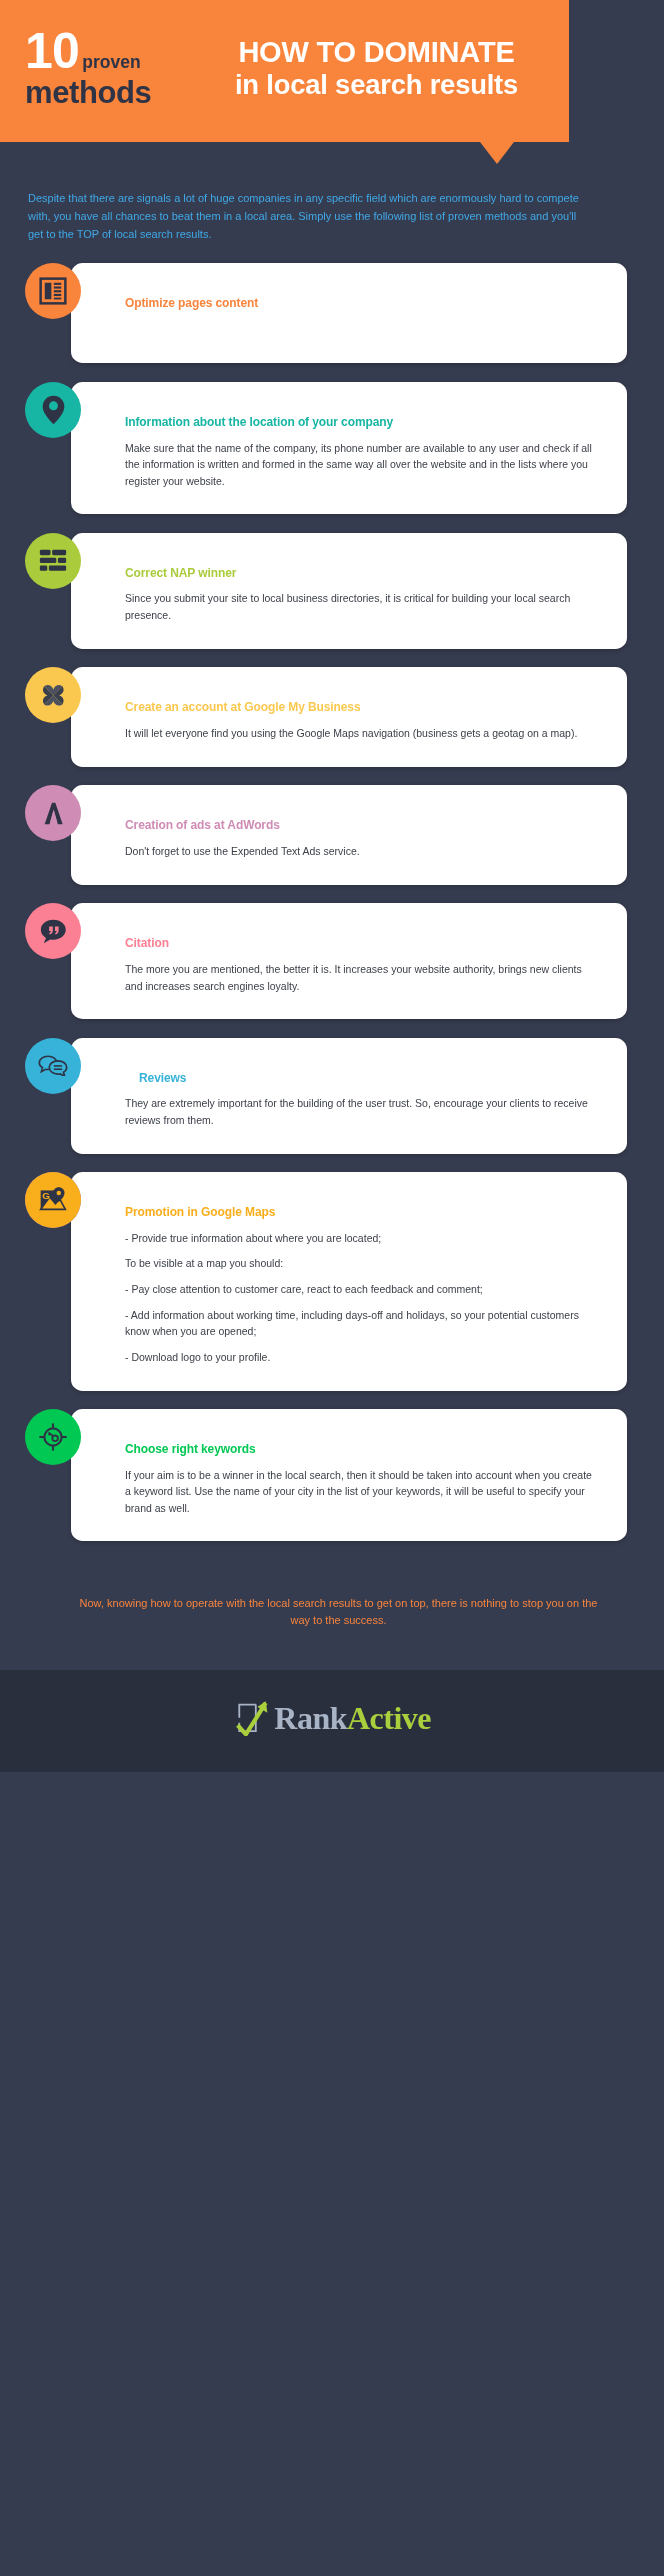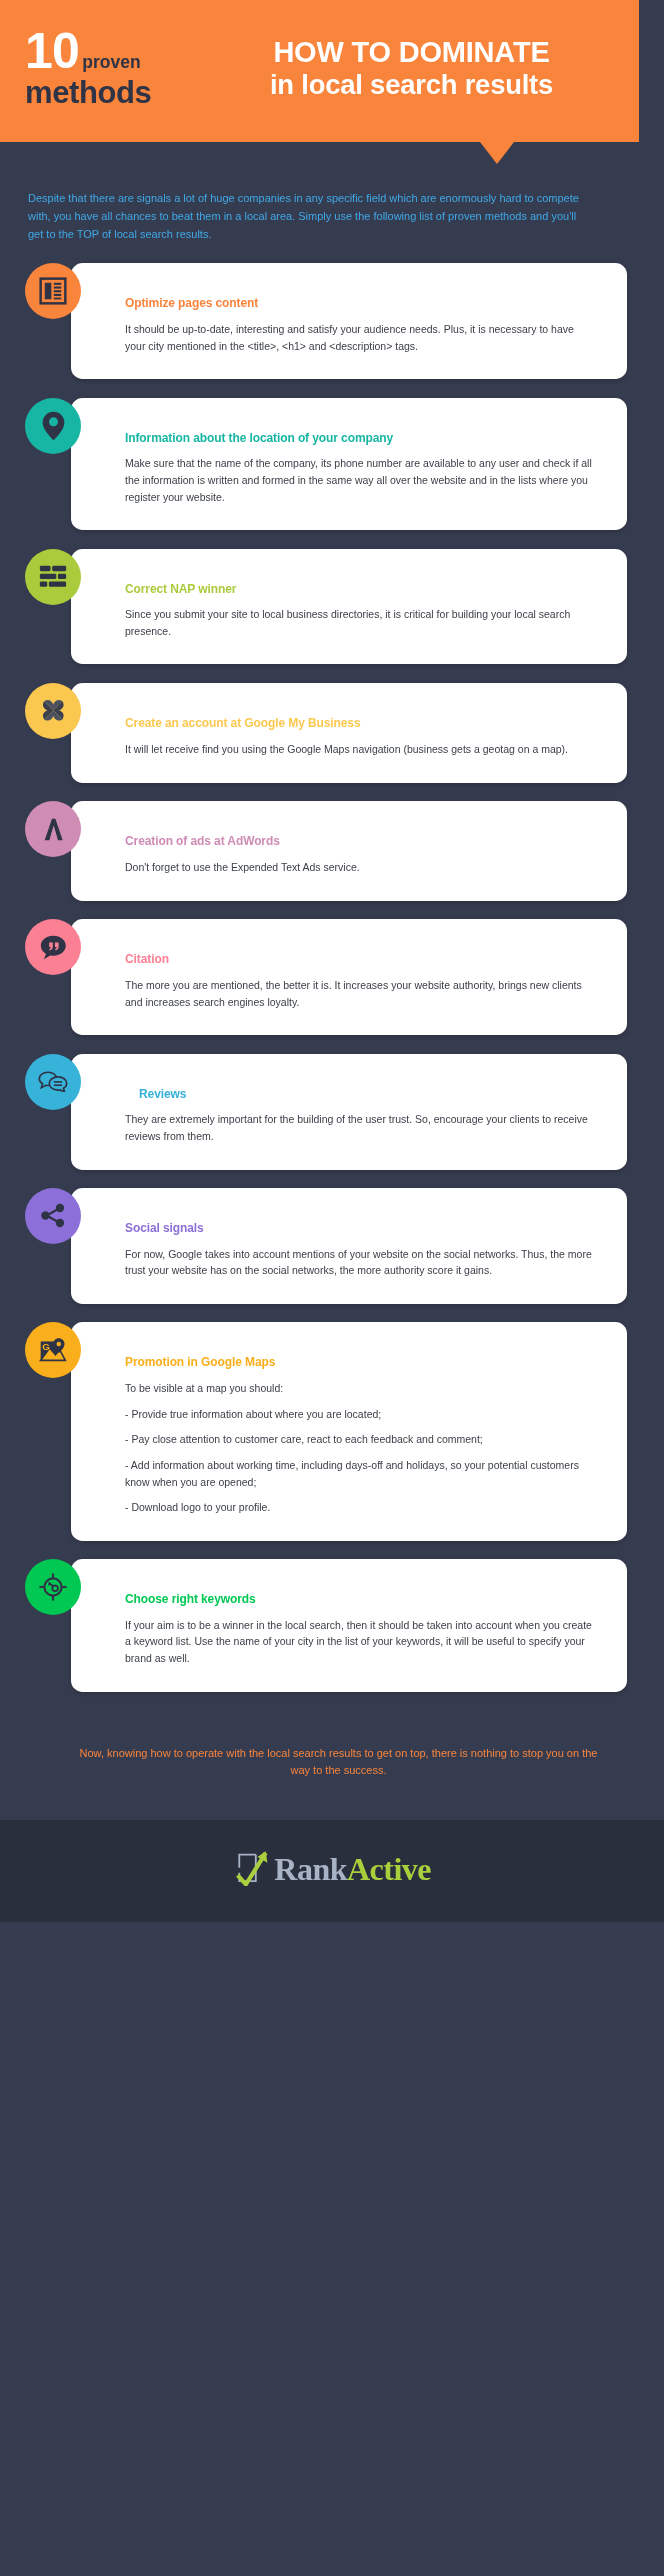--- a/index.html
+++ b/index.html
@@ -14,21 +14,21 @@
     position: relative;
     width: 665px;
     min-height: 2576px;
     background: #363c4f;
     overflow: hidden;
   }
 
   
   .header {
     position: relative;
-    width: 639px;
+    width: 569px;
     height: 142px;
     background: #f9843c;
     display: flex;
     align-items: center;
   }
   .header-left {
     width: 204px;
     padding-left: 25px;
     padding-bottom: 6.6px;
     flex: 0 0 auto;
@@ -200,23 +200,20 @@
     </div>
     <div class="header-notch"></div>
   </div>
 
   <div class="intro">Despite that there are signals a lot of huge companies in any specific field which are enormously hard to compete with, you have all chances to beat them in a local area. Simply use the following list of proven methods and you'll get to the TOP of local search results.</div>
 
   <div class="cards">
       <div class="card-wrap">
         <div class="card">
           <div class="card-title" style="color: rgb(249, 132, 60);">Optimize pages content</div>
-          <div class="card-body">
-            <p>It should be up-to-date, interesting and satisfy your audience needs. Plus, it is necessary to have your city mentioned in the &lt;title&gt;, &lt;h1&gt; and &lt;description&gt; tags.</p>
-          </div>
         </div>
         <div class="badge" style="background: rgb(249, 132, 60);">
           <svg width="28" height="28" viewBox="0 0 34 34">
       <rect x="2" y="2" width="30" height="30" fill="none" stroke="#2e3446" stroke-width="3"></rect>
       <rect x="7" y="7" width="8" height="20" fill="#2e3446"></rect>
       <rect x="18" y="7" width="9" height="2.6" fill="#2e3446"></rect>
       <rect x="18" y="11.5" width="9" height="2.6" fill="#2e3446"></rect>
       <rect x="18" y="16" width="9" height="2.6" fill="#2e3446"></rect>
       <rect x="18" y="20.5" width="9" height="2.6" fill="#2e3446"></rect>
       <rect x="18" y="25" width="9" height="2.2" fill="#2e3446"></rect>
@@ -252,21 +249,21 @@
       <rect x="23" y="10.5" width="10" height="6.5" rx="1.6" fill="#2e3446"></rect>
       <rect x="1" y="20" width="9" height="6.5" rx="1.6" fill="#2e3446"></rect>
       <rect x="12" y="20" width="21" height="6.5" rx="1.6" fill="#2e3446"></rect>
     </svg>
         </div>
       </div>
       <div class="card-wrap">
         <div class="card">
           <div class="card-title" style="color: rgb(251, 200, 79);">Create an account at Google My Business</div>
           <div class="card-body">
-            <p>It will let receive find you using the Google Maps navigation (business gets a geotag on a map).</p>
+            <p>It will let everyone find you using the Google Maps navigation (business gets a geotag on a map).</p>
           </div>
         </div>
         <div class="badge" style="background: rgb(251, 200, 79);">
           <svg width="26.6" height="26.6" viewBox="0 0 32 32">
       <path d="M16 16 L5 5 C10 2 14 4 16 9 C18 4 22 2 27 5 Z" fill="#4c5160"></path>
       <path d="M16 16 L27 5 C30 10 28 14 23 16 C28 18 30 22 27 27 Z" fill="#3a3f4e"></path>
       <path d="M16 16 L27 27 C22 30 18 28 16 23 C14 28 10 30 5 27 Z" fill="#4c5160"></path>
       <path d="M16 16 L5 27 C2 22 4 18 9 16 C4 14 2 10 5 5 Z" fill="#3a3f4e"></path>
     </svg>
         </div>
@@ -310,42 +307,36 @@
         <div class="badge" style="background: rgb(55, 178, 216);">
           <svg width="30" height="21.6" viewBox="0 0 36 26">
       <path d="M12 1.5 C6 1.5 1.5 5 1.5 9.2 C1.5 11.6 3 13.8 5.4 15.2 L4 20 L9.3 17.2 C10.2 17.4 11.1 17.5 12 17.5 C18 17.5 22.5 14 22.5 9.2 C22.5 5 18 1.5 12 1.5 Z" fill="none" stroke="#2e3446" stroke-width="2"></path>
       <path d="M24 7 C30 7 34.5 10.5 34.5 14.8 C34.5 17.2 33 19.4 30.6 20.7 L32 25.5 L26.7 22.8 C25.8 23 24.9 23 24 23 C18 23 13.5 19.5 13.5 14.8 C13.5 10.5 18 7 24 7 Z" fill="#37b2d8" stroke="#2e3446" stroke-width="2"></path>
       <rect x="19" y="12.2" width="10" height="1.9" fill="#2e3446"></rect>
       <rect x="19" y="16.2" width="10" height="1.9" fill="#2e3446"></rect>
     </svg>
         </div>
       </div>
       <div class="card-wrap">
-        <div class="card">
-          <div class="card-title" style="color: rgb(140, 111, 216);">Social signals</div>
-          <div class="card-body">
-            <p>For now, Google takes into account mentions of your website on the social networks. Thus, the more trust your website has on the social networks, the more authority score it gains.</p>
-          </div>
-        </div>
         <div class="badge" style="background: rgb(140, 111, 216);">
           <svg width="26.6" height="25" viewBox="0 0 32 30">
       <line x1="8" y1="15" x2="24" y2="6" stroke="#2e3446" stroke-width="2.6"></line>
       <line x1="8" y1="15" x2="24" y2="24" stroke="#2e3446" stroke-width="2.6"></line>
       <circle cx="24" cy="6" r="5" fill="#2e3446"></circle>
       <circle cx="6.5" cy="15" r="5" fill="#2e3446"></circle>
       <circle cx="24" cy="24" r="5" fill="#2e3446"></circle>
     </svg>
         </div>
       </div>
       <div class="card-wrap">
         <div class="card">
           <div class="card-title" style="color: rgb(249, 174, 27);">Promotion in Google Maps</div>
           <div class="card-body">
+            <p>- Provide true information about where you are located;</p>
             <p>To be visible at a map you should:</p>
-            <p>- Provide true information about where you are located;</p>
             <p>- Pay close attention to customer care, react to each feedback and comment;</p>
             <p>- Add information about working time, including days-off and holidays, so your potential customers know when you are opened;</p>
             <p>- Download logo to your profile.</p>
           </div>
         </div>
         <div class="badge" style="background: rgb(249, 174, 27);">
           <svg width="28" height="25" viewBox="0 0 34 30">
       <path d="M2 27 L2 4 L26 4 L26 27 Z" fill="#2e3446"></path>
       <path d="M2 27 L13 12 L20 20 L25 14 L32 27 Z" fill="#f9ae1b"></path>
       <path d="M2 27 L13 12 L20 20 L25 14 L32 27 Z" fill="none" stroke="#2e3446" stroke-width="2"></path>

